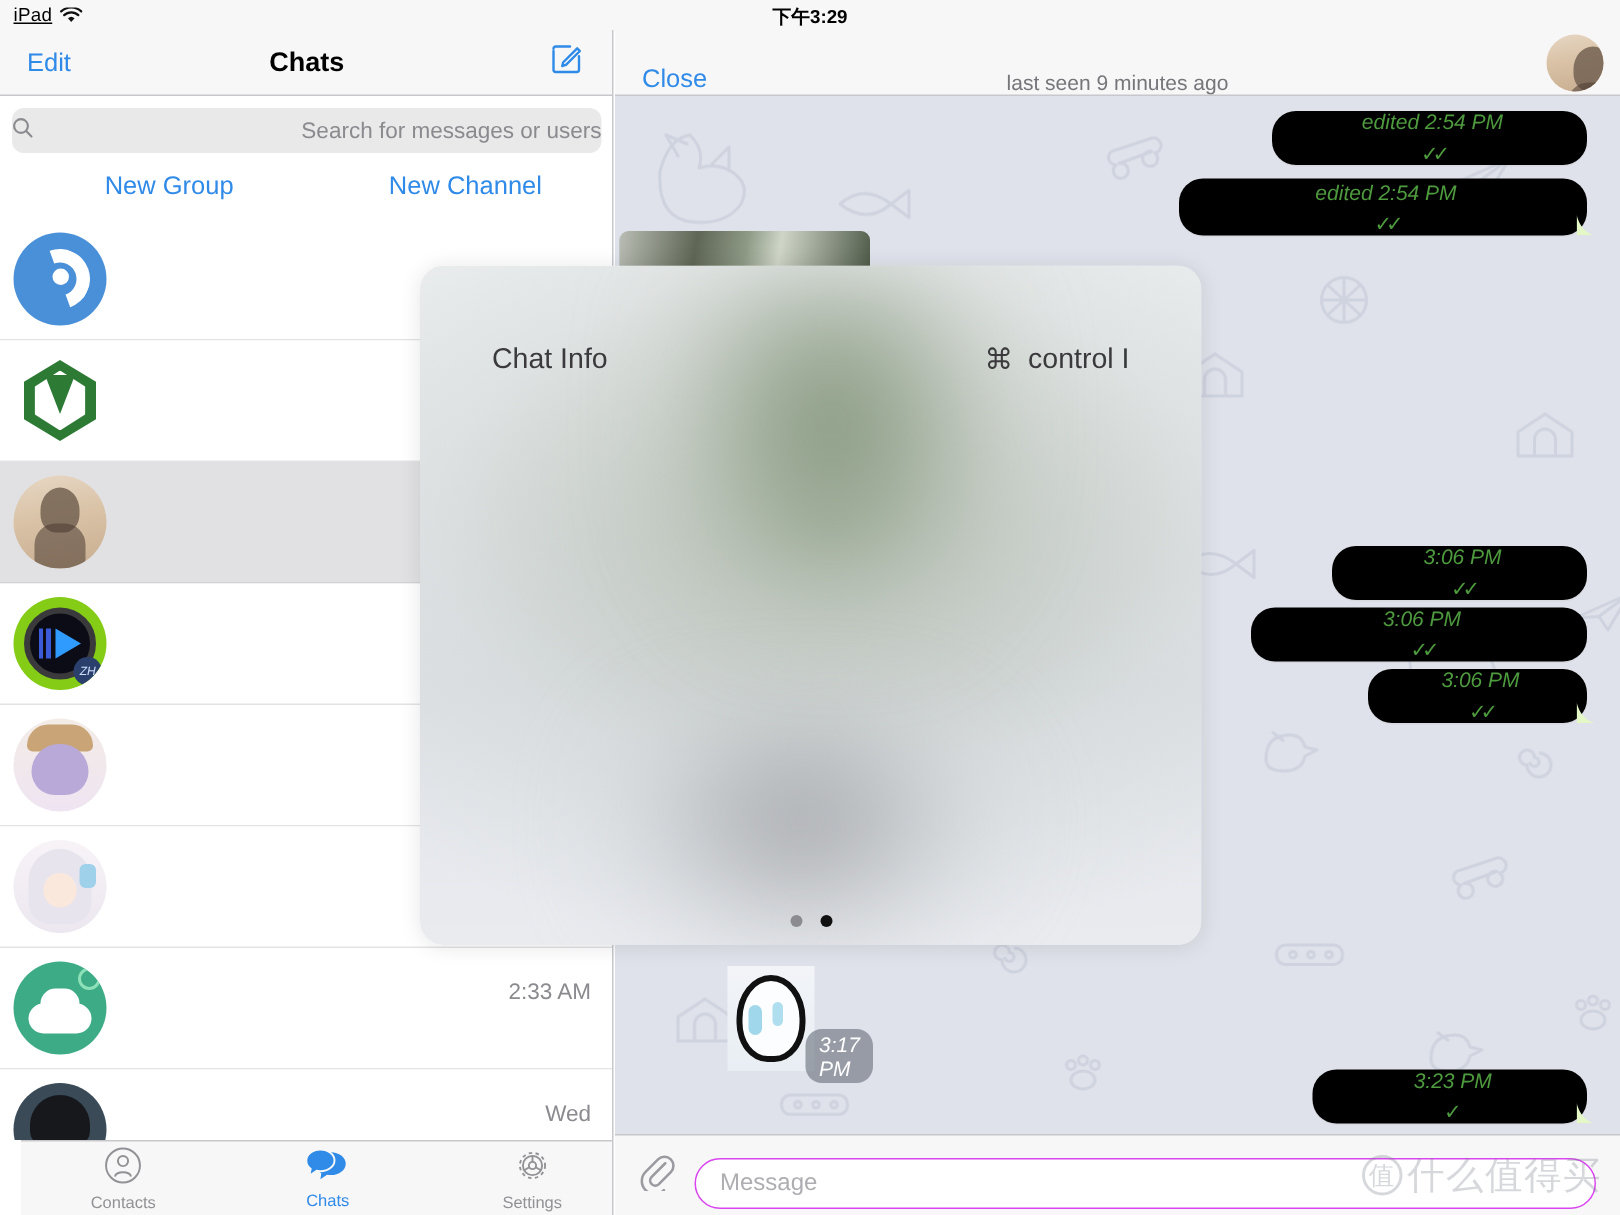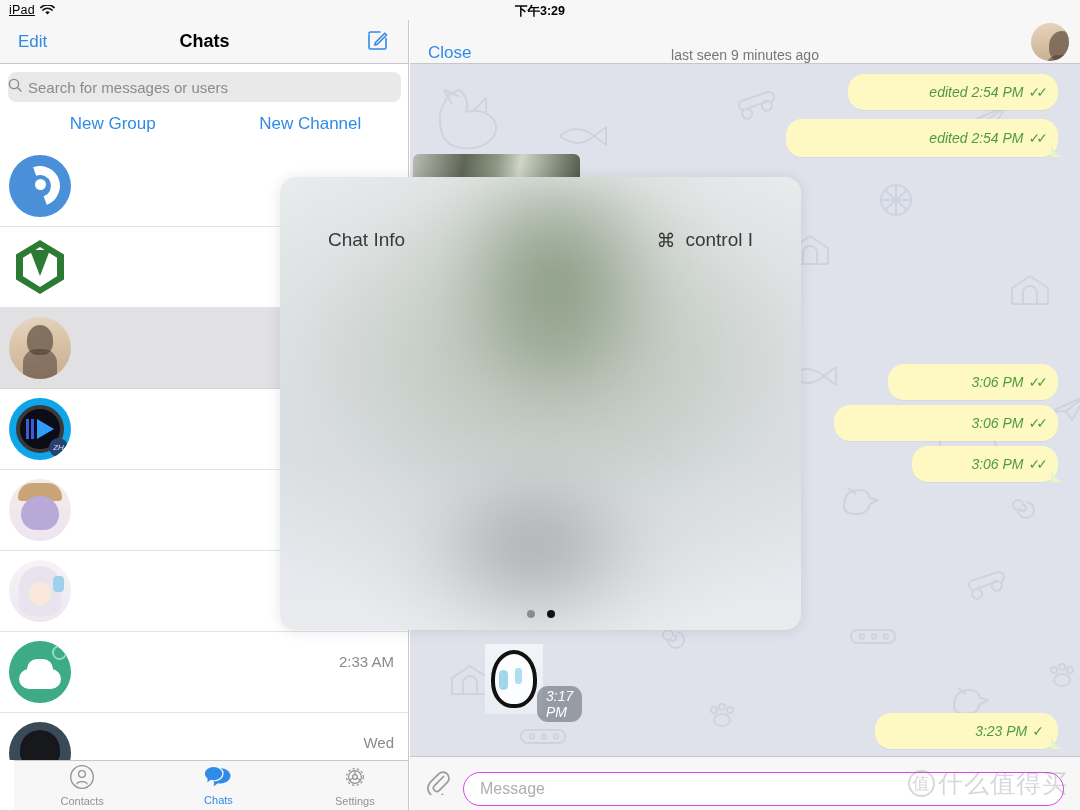--- a/index.html
+++ b/index.html
@@ -34,21 +34,21 @@
   .nav{ height:44px; background:#f7f7f7; border-bottom:1px solid #c8c7cc;
         display:flex; align-items:center; justify-content:space-between; padding:0 18px; }
   .nav .edit{ color:#2f8ae8; font-size:17px; }
   .nav .title{ font-size:18px; font-weight:bold; color:#000;
                position:absolute; left:0; width:409px; text-align:center; pointer-events:none; }
   .nav .compose{ position:relative; z-index:2; }
 
   .searchwrap{ padding:8px 8px 6px 8px; background:#fff; }
   .searchbar{
     height:30px; background:#e9e9ea; border-radius:8px;
-    display:flex; align-items:center; justify-content:flex-start; gap:6px;
+    display:flex; align-items:center; justify-content:space-between; gap:6px;
   }
   .searchbar .ph{ color:#8a8a8f; font-size:15px; }
 
   .newrow{ display:flex; background:#fff; padding:6px 0 12px 0; }
   .newrow a{ flex:1; text-align:center; color:#2f8ae8; font-size:17px; }
   .newrow .ng{ padding-left:14px; }
 
   .chatlist{ position:absolute; top:44px; left:0; right:0; bottom:50px; overflow:hidden; }
   .chatlist-inner{ padding-top:82px; }
   .chatrow{
@@ -73,21 +73,21 @@
   .av-green::after{ content:""; position:absolute; left:14px; top:11px; width:34px; height:40px;
       background:#fff; clip-path:polygon(50% 0,100% 27%,100% 73%,50% 100%,0 73%,0 27%); }
   .av-green .arrow{ position:absolute; left:21px; top:14px; width:0;height:0;
       border-left:10px solid transparent;border-right:10px solid transparent;
       border-top:26px solid #2c7a34; z-index:2; }
   .av-beach{ background:linear-gradient(170deg,#e7d7c4 0%,#d9c2a6 45%,#c8ad90 100%); position:relative;}
   .av-beach::before{ content:""; position:absolute; left:18px; top:8px; width:26px; height:30px;
       border-radius:50% 50% 40% 40%; background:#6d5b4c; opacity:.8; }
   .av-beach::after{ content:""; position:absolute; left:14px; top:32px; width:34px; height:30px;
       border-radius:14px 14px 6px 6px; background:#4a3b31; opacity:.55; }
-  .av-player{ background:#0ea5e9; position:relative; }
+  .av-player{ background:#84cc16; position:relative; }
   .av-player::before{ content:""; position:absolute; inset:7px; border-radius:50%;
       border:4px solid #3a3a3c; background:#0c0c16; }
   .av-player .play{ position:absolute; left:28px; top:21px; width:0;height:0;
       border-top:10px solid transparent;border-bottom:10px solid transparent;border-left:17px solid #2f9bff; }
   .av-player .bars{ position:absolute; left:17px; top:21px; width:9px; height:20px;
       background:repeating-linear-gradient(90deg,#3b5bd8 0 3px,transparent 3px 5px); }
   .av-player .zh{ position:absolute; right:3px; bottom:3px; width:19px;height:19px;border-radius:50%;
       background:#2a3f6b; color:#cfe0ff; font-size:8px; text-align:center; line-height:19px; }
   .av-anime1{ background:linear-gradient(180deg,#f3ece6 0%,#efe4f2 100%); position:relative; }
   .av-anime1::before{ content:""; position:absolute; left:9px; top:4px; width:44px;height:18px;
@@ -138,23 +138,23 @@
   .chat-nav .peer-av{ position:absolute; right:11px; top:3px; width:38px;height:38px;border-radius:50%;
      overflow:hidden; }
 
   .msgarea{ position:absolute; top:44px; left:0; width:670px; bottom:54px; overflow:hidden;
             background:#dfe2ea; }
   .doodles{ position:absolute; inset:0; opacity:.5; }
   .doodles svg{ width:100%; height:100%; }
 
   .msgs{ position:absolute; inset:0; padding:6px 12px 4px 12px; }
   .bubble{
-    position:absolute; background:#fef9c3; border-radius:16px;
+    position:absolute; background:#000000; border-radius:16px;
     display:flex; align-items:center; justify-content:flex-end; gap:5px;
-    padding:0 14px 0 18px; box-shadow:0 1px 0 rgba(0,0,0,.04);
+    padding:0 14px 0 18px; box-shadow:0 1px 0 rgba(0,0,0,.04);flex-direction:column;
   }
   .bubble .meta{ font-style:italic; color:#4e9a3e; font-size:14px; white-space:nowrap; }
   .tick{ color:#4e9a3e; font-size:14px; letter-spacing:-4px; }
   .bubble.tail::after{
     content:""; position:absolute; right:-5px; bottom:0; width:12px;height:14px;
     background:#e4f7c7; clip-path:path("M0,14 L0,0 C2,8 6,12 12,14 Z");
   }
 
   .photomsg{ position:absolute; background:#4a5340; border-radius:6px; overflow:hidden;
      background-image:linear-gradient(100deg,#b9bdb4 0%,#5f6655 28%,#8e9a86 46%,#cfd6c8 58%,#2e3a28 100%); }

